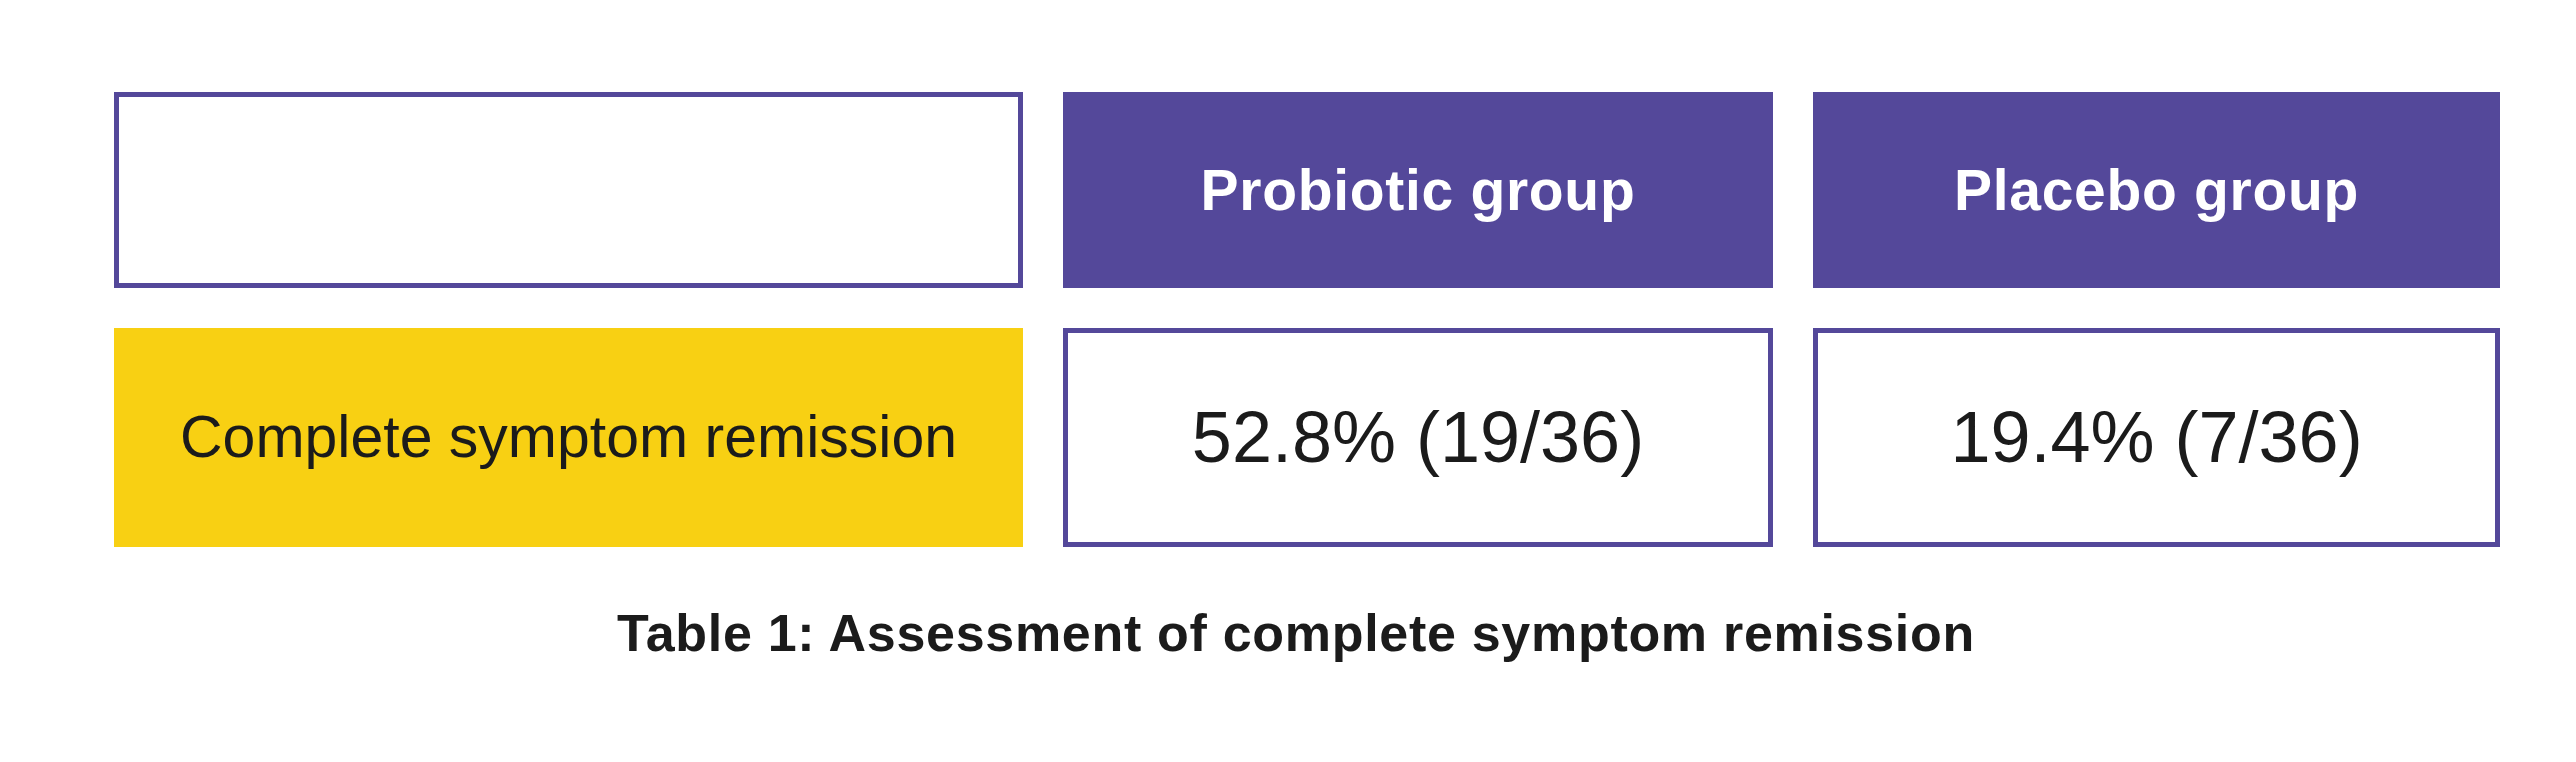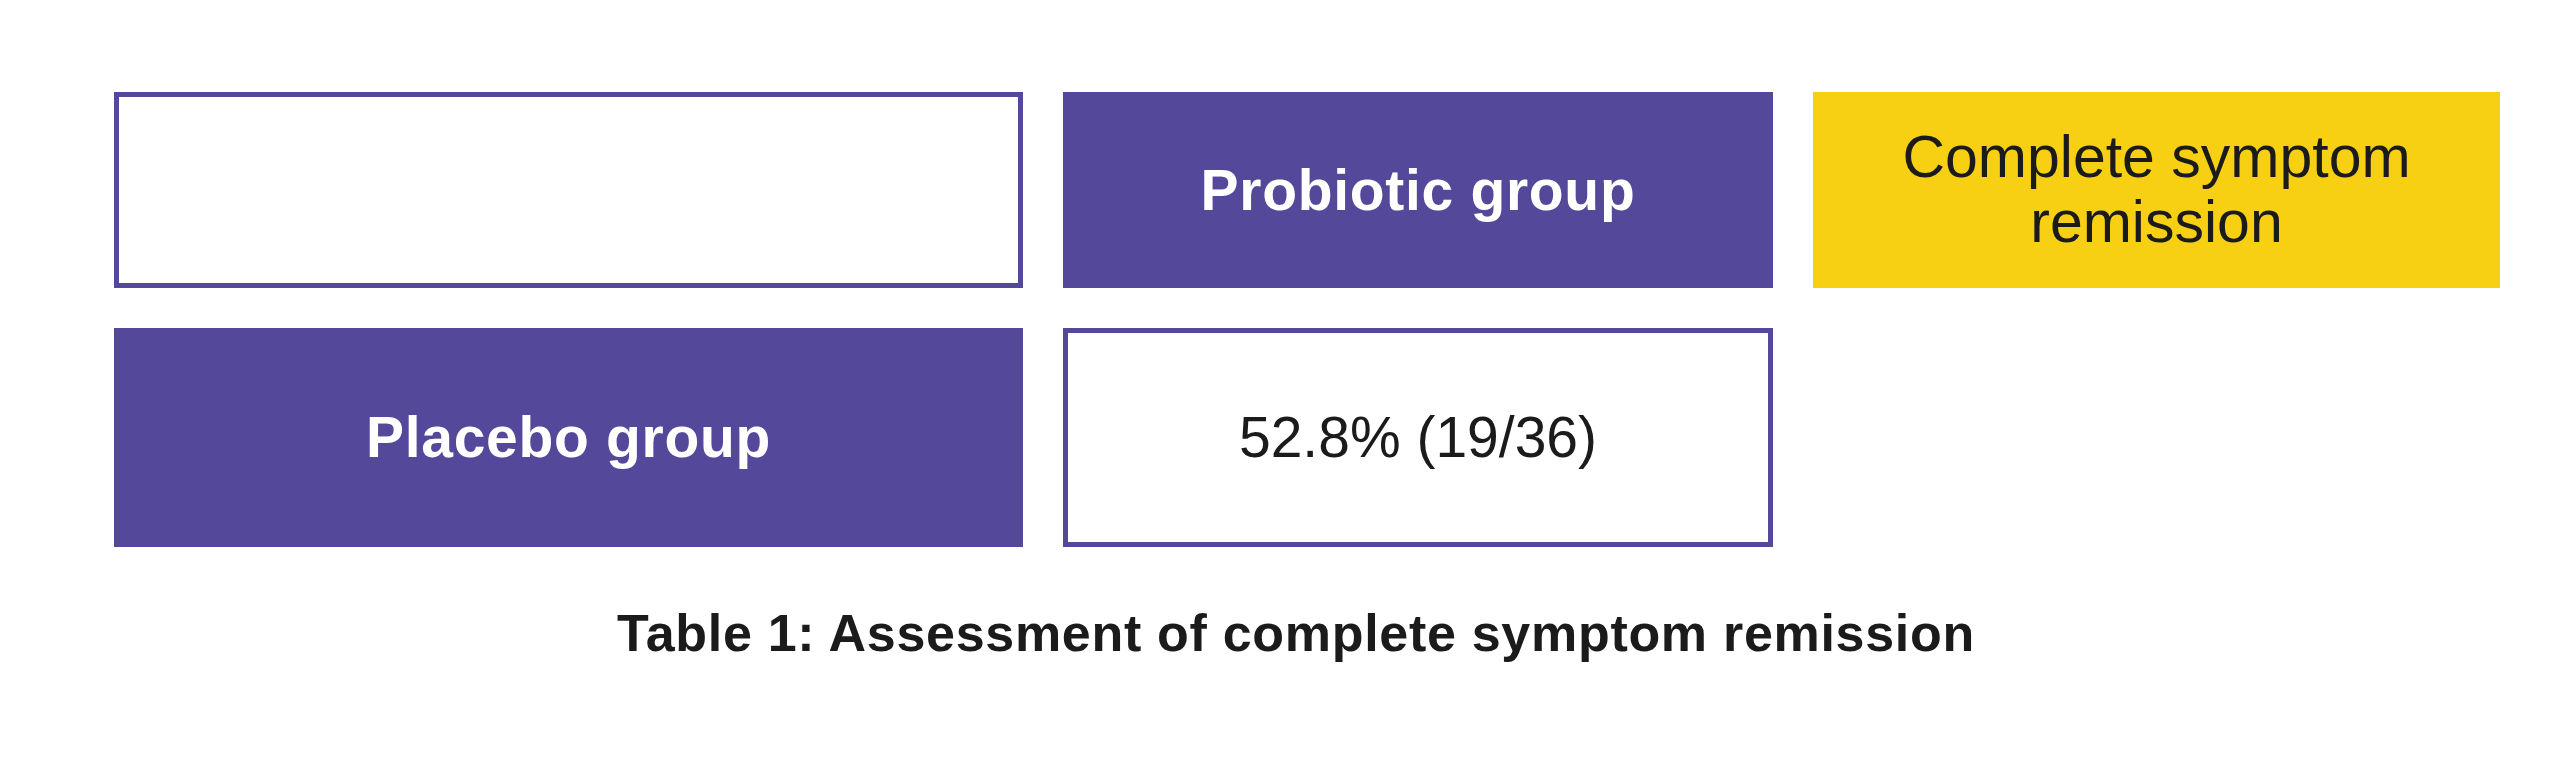--- a/index.html
+++ b/index.html
@@ -49,21 +49,21 @@
     background: var(--yellow, #f8d013);
     color: var(--body-text, #1b1b1b);
     font-weight: 400;
     font-size: 59px;
   }
   .cell.value {
     background: var(--background, #ffffff);
     border: 5.3px solid var(--cell-border, #54489a);
     color: var(--body-text, #1b1b1b);
     font-weight: 400;
-    font-size: 57px;
+    font-size: 72px;
   }
   .table-caption {
     position: absolute;
     left: 8px;
     top: 603px;
     width: 100%;
     text-align: center;
     font-weight: 700;
     font-size: 52px;
     color: var(--body-text, #1b1b1b);
@@ -74,25 +74,26 @@
 <body>
 
 <div class="screen">
 
   <div class="results-table">
 
     <div class="cell corner"></div>
 
     <div class="cell colhead">Probiotic group</div>
 
+    <div class="cell colhead">Placebo group</div>
+
     <div class="cell rowlabel">Complete symptom remission</div>
-
-    <div class="cell colhead">Placebo group</div>
 
     <div class="cell value">52.8% (19/36)</div>
 
+    <div class="cell value">19.4% (7/36)</div>
 
   </div>
 
   <div class="table-caption">Table 1: Assessment of complete symptom remission</div>
 
 </div>
 
 
 </body></html>

